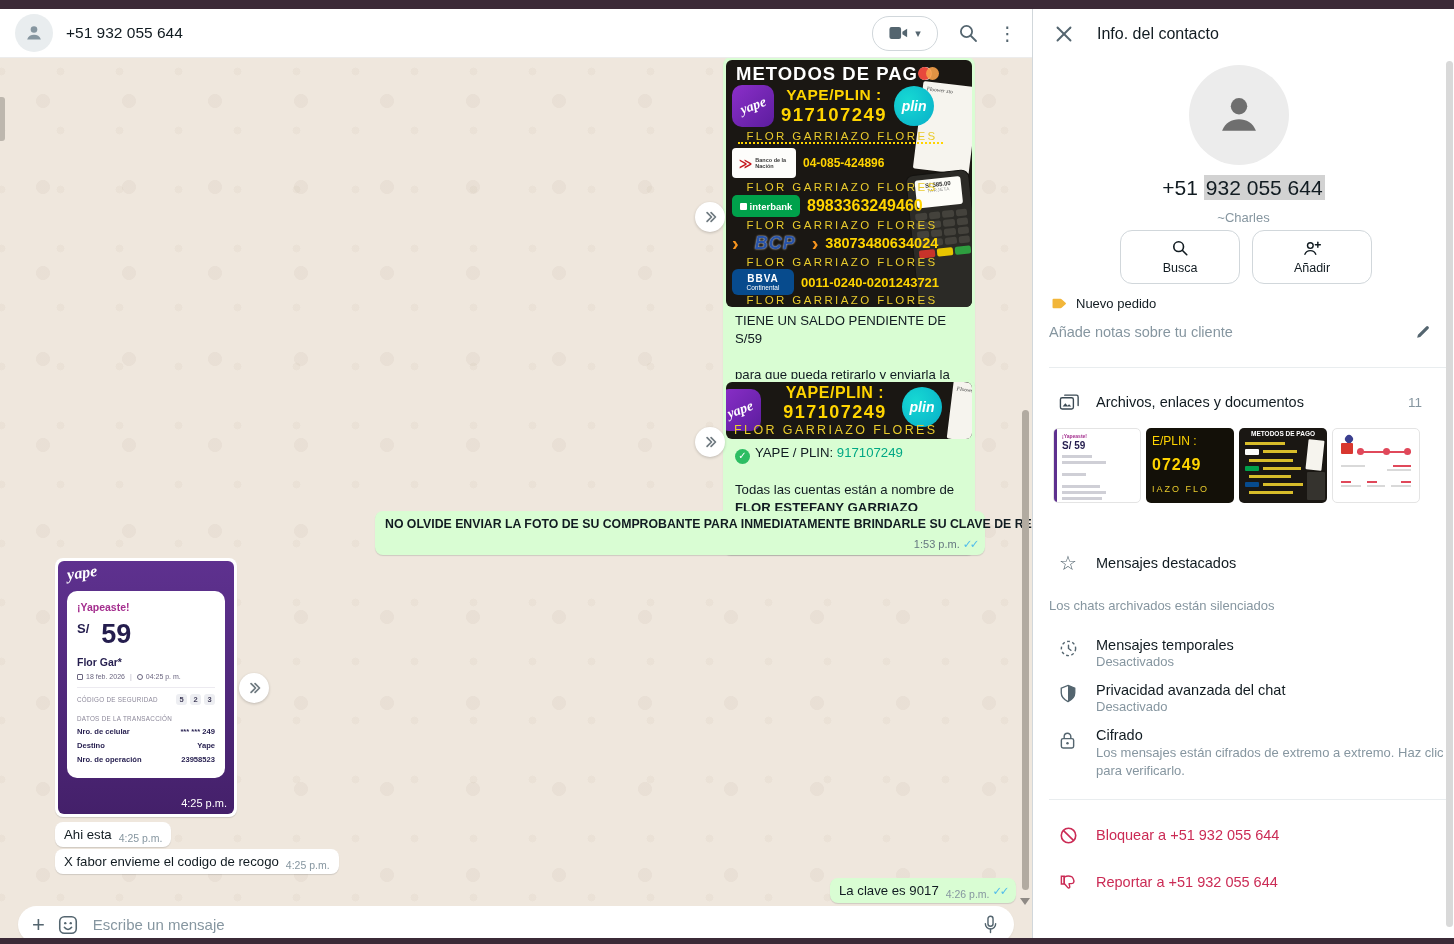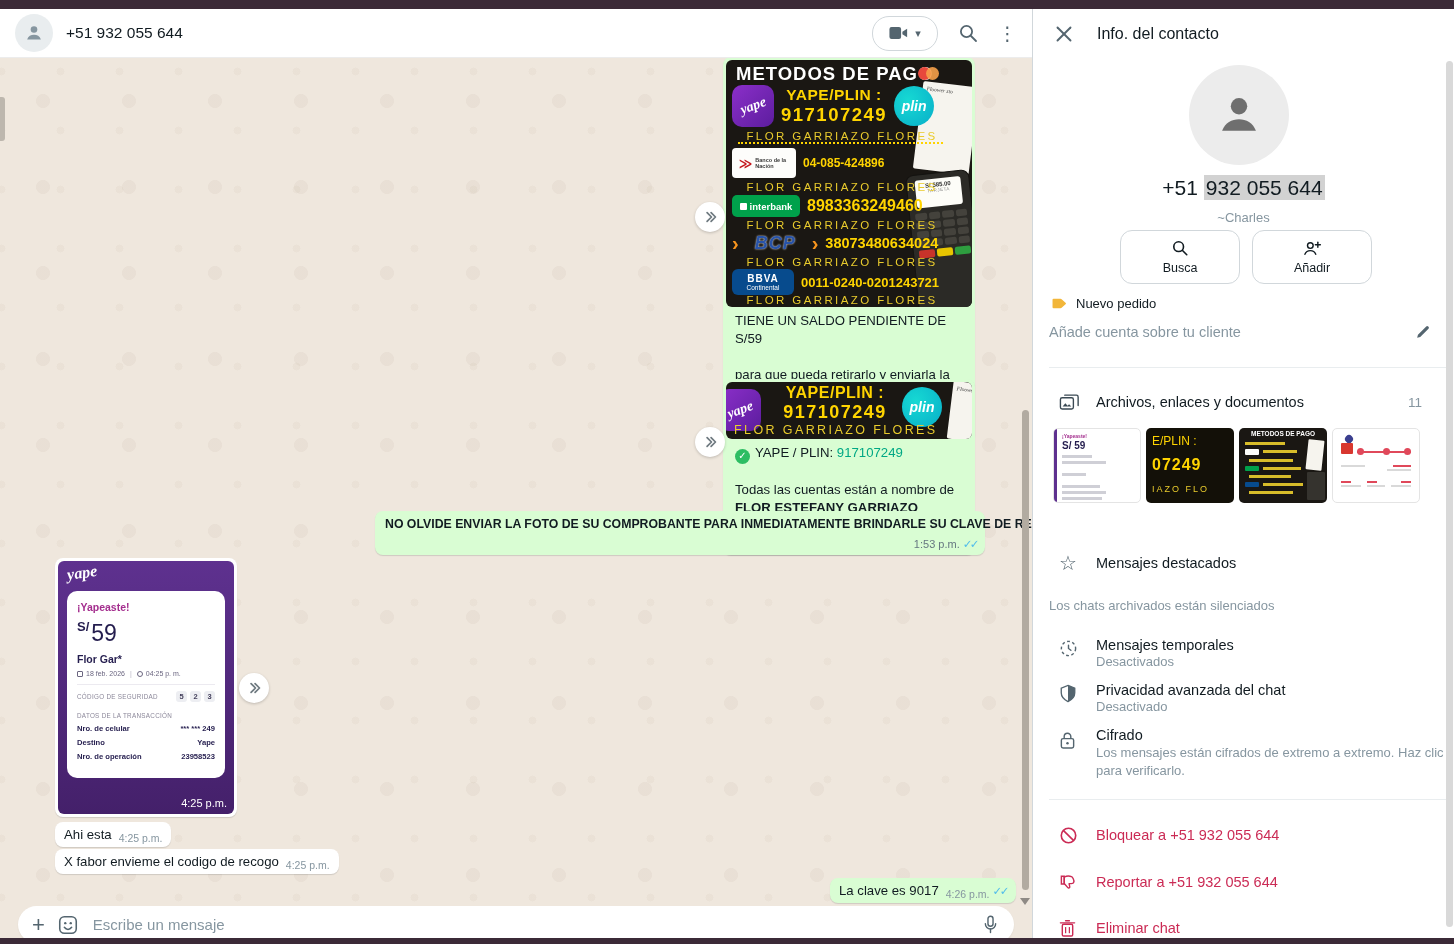--- a/index.html
+++ b/index.html
@@ -90,21 +90,21 @@
   .pos-fn i{height:8px;flex:1;border-radius:2px;display:block}
   .k-red{background:#c8332a}.k-yel{background:#e7c500}.k-grn{background:#2e9e3f}
 
   
   .yr{position:relative;width:176px;height:253px;border-radius:6px;overflow:hidden;background:linear-gradient(#5e318f,#44206a)}
   .yr-logo{position:absolute;top:3px;left:9px;color:#fff;font-style:italic;font-weight:bold;font-size:16px;transform:rotate(-8deg);font-family:"Liberation Serif","DejaVu Serif",serif}
   .yr-card{position:absolute;left:9px;right:9px;top:30px;bottom:36px;background:#fff;border-radius:10px;padding:10px 10px 8px;box-sizing:border-box}
   .yr-title{color:#a42e8e;font-weight:bold;font-size:10.5px}
   .yr-amount{margin-top:6px;color:#241d4e}
   .yr-cur{font-size:13px;font-weight:bold;vertical-align:10px}
-  .yr-num{font-size:23px;font-weight:normal;margin-left:2px}
+  .yr-num{font-size:27px;font-weight:bold;margin-left:12px}
   .yr-name{font-weight:bold;font-size:10.5px;color:#241d4e;margin-top:6px}
   .yr-meta{display:flex;align-items:center;gap:3px;font-size:7px;color:#6b6680;margin-top:5px}
   .yr-sep{color:#b9b5c4;margin:0 2px}
   .cal,.clk{width:6px;height:6px;border:1px solid #6b6680;display:inline-block;box-sizing:border-box}
   .cal{border-radius:1px}
   .clk{border-radius:50%}
   .yr-hr{border-top:1px solid #eceaf0;margin:7px 0 6px}
   .yr-sec{display:flex;justify-content:space-between;align-items:center}
   .yr-lbl{font-size:6.3px;color:#8b8799;letter-spacing:.3px}
   .yr-codes{display:flex;gap:3px}
@@ -473,21 +473,21 @@
   </div>
 
   <div class="tag-row">
     <svg width="17" height="17" viewBox="0 0 20 20">
         <path d="M3 4.5h8.2a2 2 0 011.3.5l4.6 4a1.3 1.3 0 010 2l-4.6 4a2 2 0 01-1.3.5H3a1.2 1.2 0 01-1.2-1.2V5.7A1.2 1.2 0 013 4.5z" fill="#f2b63a"></path>
       </svg>
     <span>Nuevo pedido</span>
   </div>
 
   <div class="notes-row">
-    <span>Añade cuenta sobre tu cliente</span>
+    <span>Añade notas sobre tu cliente</span>
     <svg width="18" height="18" viewBox="0 0 20 20">
         <path d="M3.5 16.5l.9-3.4L13.6 4a1.55 1.55 0 012.2 0l.3.3a1.55 1.55 0 010 2.2L6.9 15.6z" fill="#54656f"></path>
       </svg>
   </div>
 
   <div class="pdiv" style="top:358px"></div>
 
   <div class="prow-item" style="top:381px;height:24px">
     <span class="ic">
       <svg width="21" height="19" viewBox="0 0 24 22">
@@ -607,27 +607,15 @@
   <div class="prow-item" style="top:863px;height:20px">
     <span class="ic danger">
       <svg width="19" height="19" viewBox="0 0 20 20">
           <path d="M2.5 3.5h3v8h-3z" fill="none" stroke="#cb2b55" stroke-width="1.5"></path>
           <path d="M5.5 11V4.3c1.8-.9 5.6-1.2 7.6-.5 1.2.4 3 3.7 2.5 5.8-.2.9-1 1.6-2.7 1.6h-2.3l.7 3.2c.2 1.1-1.2 1.9-2 1l-3.8-4.4z" fill="none" stroke="#cb2b55" stroke-width="1.5" stroke-linejoin="round"></path>
         </svg>
     </span>
     <span class="danger-lbl">Reportar a +51 932 055 644</span>
   </div>
 
-  <div class="prow-item" style="top:909px;height:20px">
-    <span class="ic danger">
-      <svg width="17" height="19" viewBox="0 0 18 20">
-          <rect x="3.5" y="5.5" width="11" height="12.5" rx="1.5" fill="none" stroke="#cb2b55" stroke-width="1.5"></rect>
-          <line x1="1.5" y1="4" x2="16.5" y2="4" stroke="#cb2b55" stroke-width="1.5" stroke-linecap="round"></line>
-          <line x1="7" y1="1.8" x2="11" y2="1.8" stroke="#cb2b55" stroke-width="1.5" stroke-linecap="round"></line>
-          <line x1="7" y1="8.5" x2="7" y2="15" stroke="#cb2b55" stroke-width="1.3"></line>
-          <line x1="11" y1="8.5" x2="11" y2="15" stroke="#cb2b55" stroke-width="1.3"></line>
-        </svg>
-    </span>
-    <span class="danger-lbl">Eliminar chat</span>
-  </div>
 
   <div class="sb-panel"></div>
 </div>
 
 </body></html>

